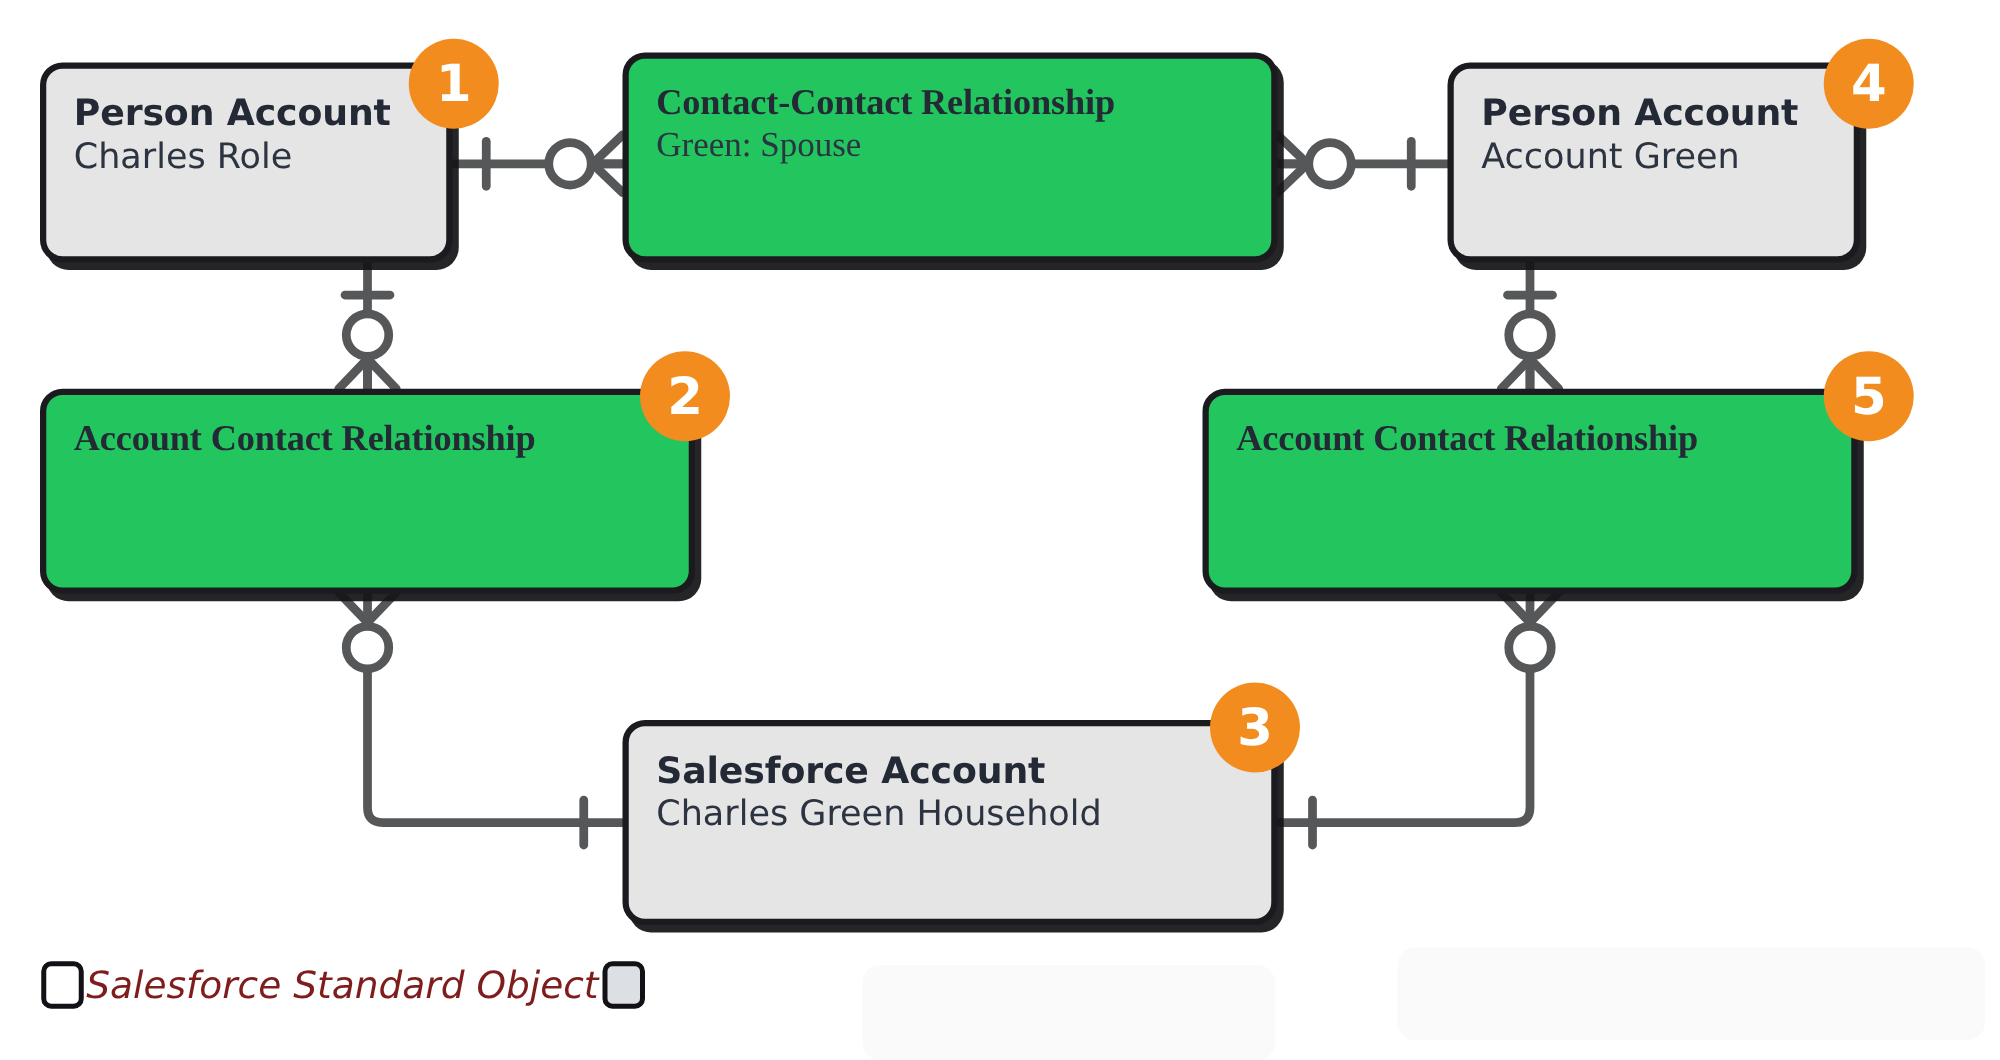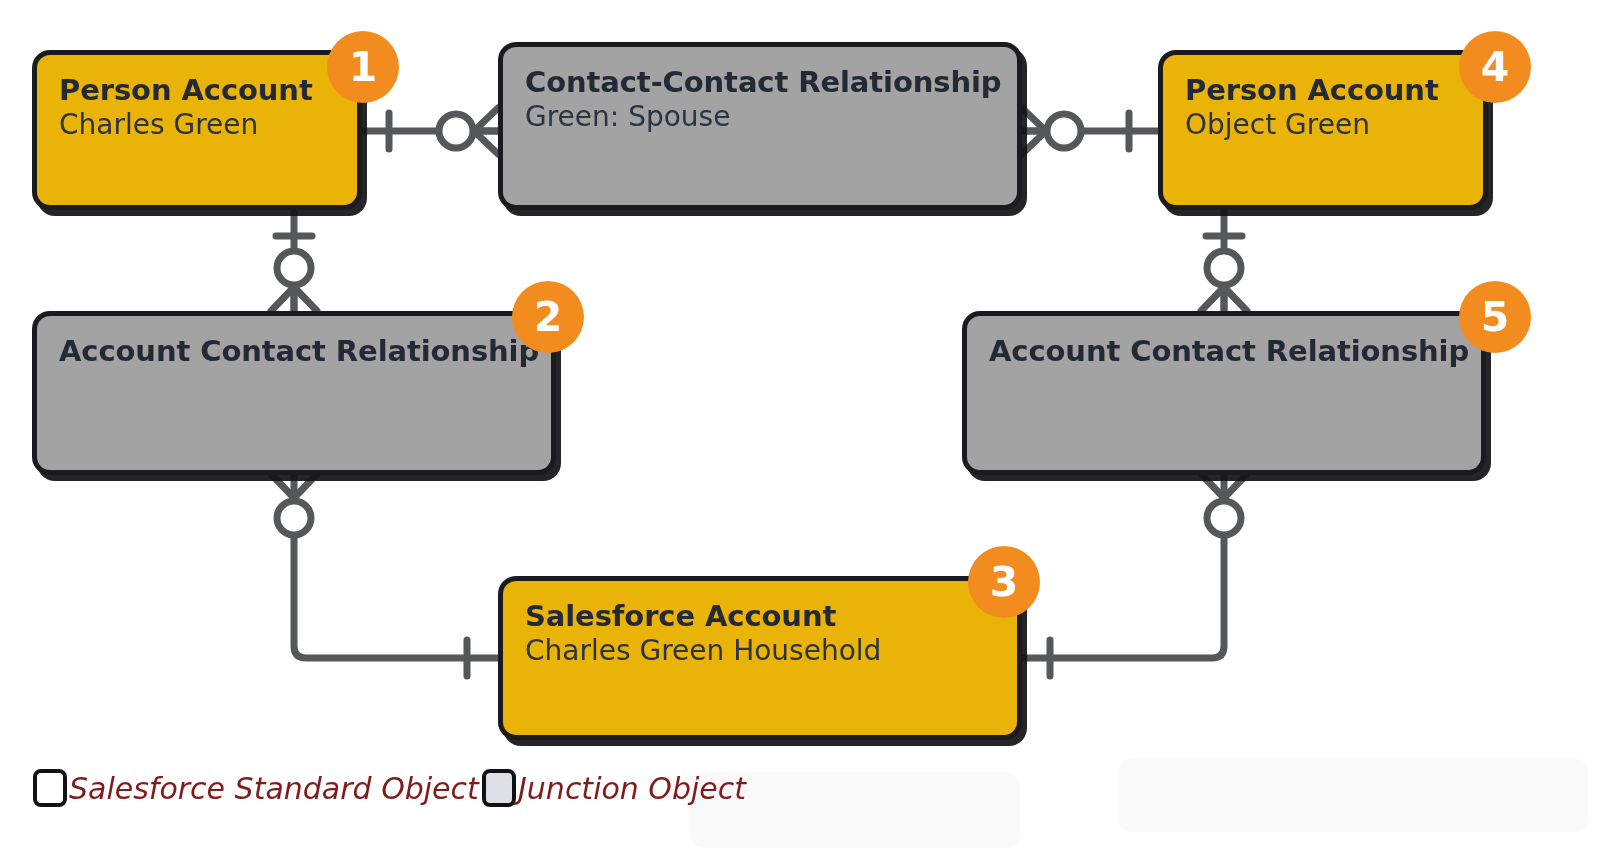--- a/index.html
+++ b/index.html
@@ -16,22 +16,22 @@
   
   .node{
     position:absolute;
     box-sizing:border-box;
     border:5px solid #1b1b1f;
     border-radius:18px;
     box-shadow:5px 6px 0 rgba(20,20,24,.93);
     padding:18px 22px 0 22px;
     z-index:6;
   }
-  .node.standard{background:#eab308;}
-  .node.junction{background:#a3a3a3;}
+  .node.standard{background:#e5e5e5;}
+  .node.junction{background:#22c55e;font-family:Liberation Serif, serif;}
   .node .t1{
     font-size:29px;font-weight:700;line-height:1.18;
     color:#232a35;letter-spacing:-.1px;white-space:nowrap;
   }
   .node .t2{
     font-size:28px;font-weight:400;line-height:1.2;
     color:#2b3440;white-space:nowrap;margin-top:1px;
   }
   .node .t2.italic{font-style:italic;}
 
@@ -116,31 +116,31 @@
       <path d="M1224 474 V498"></path>
       <path d="M1201 474 L1224 498"></path>
       <path d="M1247 474 L1224 498"></path>
       <circle cx="1224" cy="518" r="17" fill="#ffffff" stroke="#555759" stroke-width="7"></circle>
       <path d="M1050 640 V676"></path>
     </g>
   </svg>
 
   <div class="node standard" style="left:32px;top:50px;width:330px;height:160px;">
     <div class="t1">Person Account</div>
-    <div class="t2">Charles Green</div>
+    <div class="t2">Charles Role</div>
   </div>
 
   <div class="node junction" style="left:498px;top:42px;width:524px;height:168px;">
     <div class="t1">Contact-Contact Relationship</div>
     <div class="t2">Green: Spouse</div>
   </div>
 
   <div class="node standard" style="left:1158px;top:50px;width:330px;height:160px;">
     <div class="t1">Person Account</div>
-    <div class="t2">Object Green</div>
+    <div class="t2">Account Green</div>
   </div>
 
   <div class="node junction" style="left:32px;top:311px;width:524px;height:164px;">
     <div class="t1">Account Contact Relationship</div>
   </div>
 
   <div class="node junction" style="left:962px;top:311px;width:524px;height:164px;">
     <div class="t1">Account Contact Relationship</div>
   </div>
 
@@ -159,16 +159,15 @@
 
   <div class="badge" style="left:968px;top:546px;">3</div>
 
   <div class="legend" style="left:33px;top:769px;">
     <div class="sw white"></div>
     <div class="lbl">Salesforce Standard Object</div>
   </div>
 
   <div class="legend" style="left:482px;top:769px;">
     <div class="sw gray"></div>
-    <div class="lbl">Junction Object</div>
   </div>
 
 </div>
 
 </body></html>

